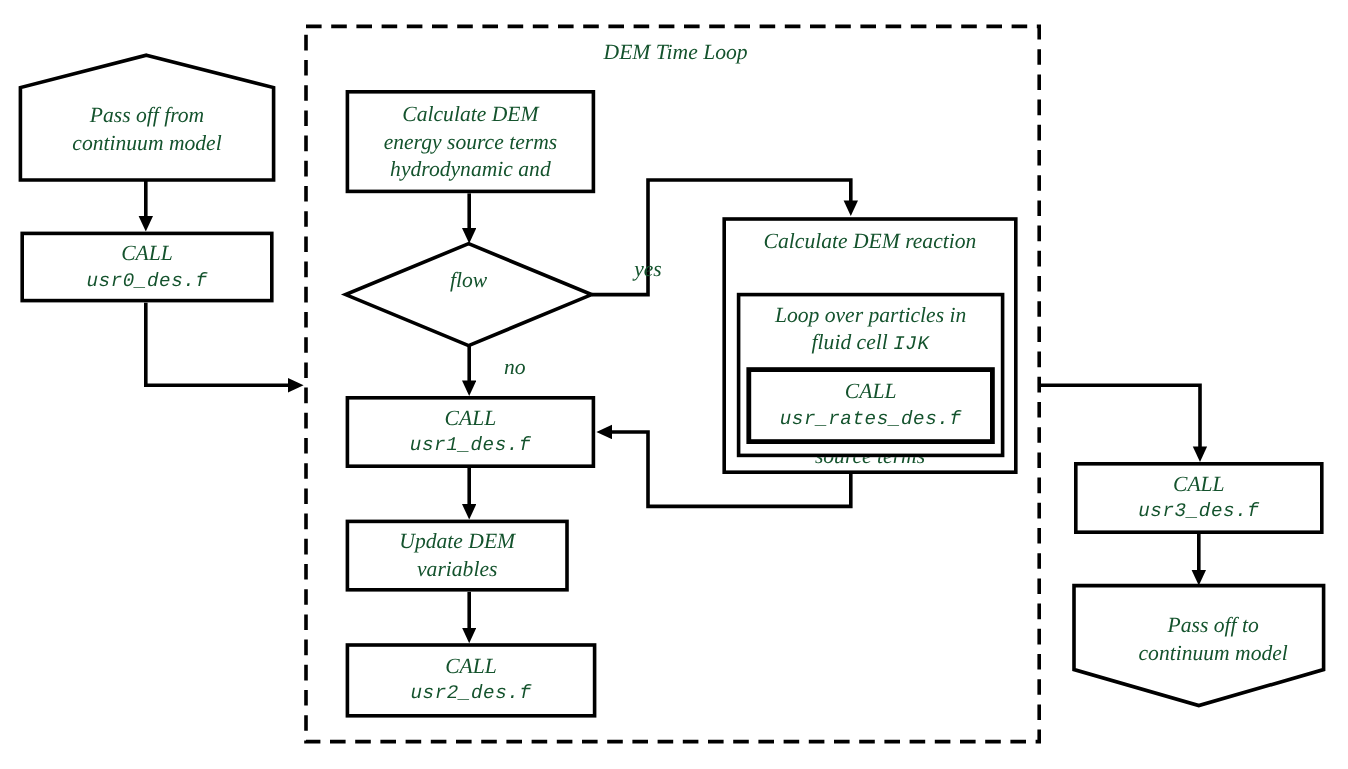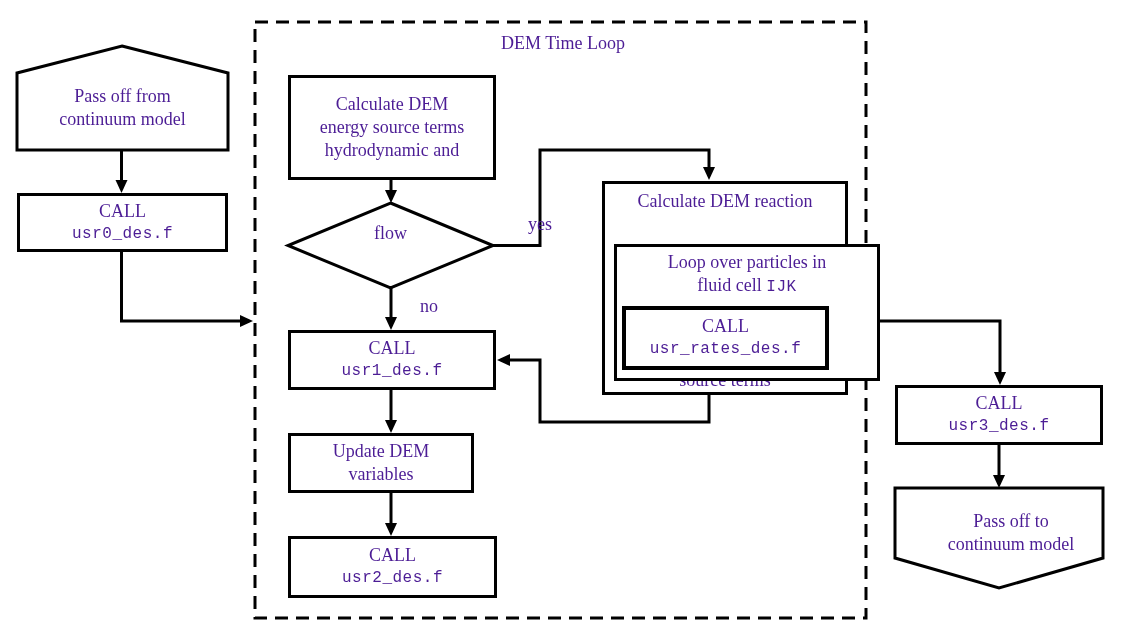--- a/index.html
+++ b/index.html
@@ -1,38 +1,39 @@
 <!DOCTYPE html>
 <html><head>
 <meta charset="utf-8">
 <style>
   html,body { margin:0; padding:0; background:#fff; }
   .canvas {
     position:relative; width:1123px; height:641px; background:#ffffff;
-    font-family:"Liberation Serif","DejaVu Serif",serif; color:#4c1d95;
+    font-family:"Liberation Serif","DejaVu Serif",serif; color:#14532d;
     overflow:hidden;
+    font-style:italic;
   }
   svg.layer { position:absolute; left:0; top:0; z-index:0; }
   .box {
     position:absolute; box-sizing:border-box; border:3px solid #000; background:#fff;
     display:flex; flex-direction:column; align-items:center; justify-content:center;
     text-align:center; font-size:18px; line-height:23px; z-index:2;
   }
   .mono { font-family:"Liberation Mono","DejaVu Sans Mono",monospace; font-size:16px; letter-spacing:0.5px; white-space:nowrap; }
   .overlay-label {
     position:absolute; text-align:center; font-size:18px; line-height:23px; z-index:3;
   }
   
   [data-name="usr0-box"]            { left:17px;  top:193px; width:211px; height:59px; }
-  [data-name="calc-hydro-box"]      { left:288px; top:75px;  width:208px; height:105px; }
+  [data-name="calc-hydro-box"]      { left:288px; top:75px;  width:208px; height:86px; }
   [data-name="usr1-box"]            { left:288px; top:330px; width:208px; height:60px; }
   [data-name="update-variables-box"]{ left:288px; top:433px; width:186px; height:60px; }
   [data-name="usr2-box"]            { left:288px; top:536px; width:209px; height:62px; }
   [data-name="reaction-source-box"] { left:602px; top:181px; width:246px; height:214px; justify-content:space-between; padding-top:6px; }
-  [data-name="particle-loop-box"]   { left:9px;   top:60px;  width:266px; height:137px; justify-content:flex-start; padding-top:4px; }
+  [data-name="particle-loop-box"]   { left:9px;   top:60px;  width:223px; height:137px; justify-content:flex-start; padding-top:4px; }
   [data-name="usr-rates-box"]       { left:5px;   top:59px;  width:207px; height:64px; border-width:4px; }
   [data-name="usr3-box"]            { left:895px; top:385px; width:208px; height:60px; }
   [data-name="dem-time-loop-title"] { left:453px; top:32px;  width:220px; }
   [data-name="pass-from-label"]     { left:17px;  top:85px;  width:211px; }
   [data-name="decision-label"]      { left:288px; top:222px; width:205px; }
   [data-name="yes-label"]           { left:520px; top:213px; width:40px;  }
   [data-name="no-label"]            { left:404px; top:295px; width:34px; text-align:right; }
   [data-name="pass-to-label"]       { left:895px; top:510px; width:232px; }
 </style>
 </head>

